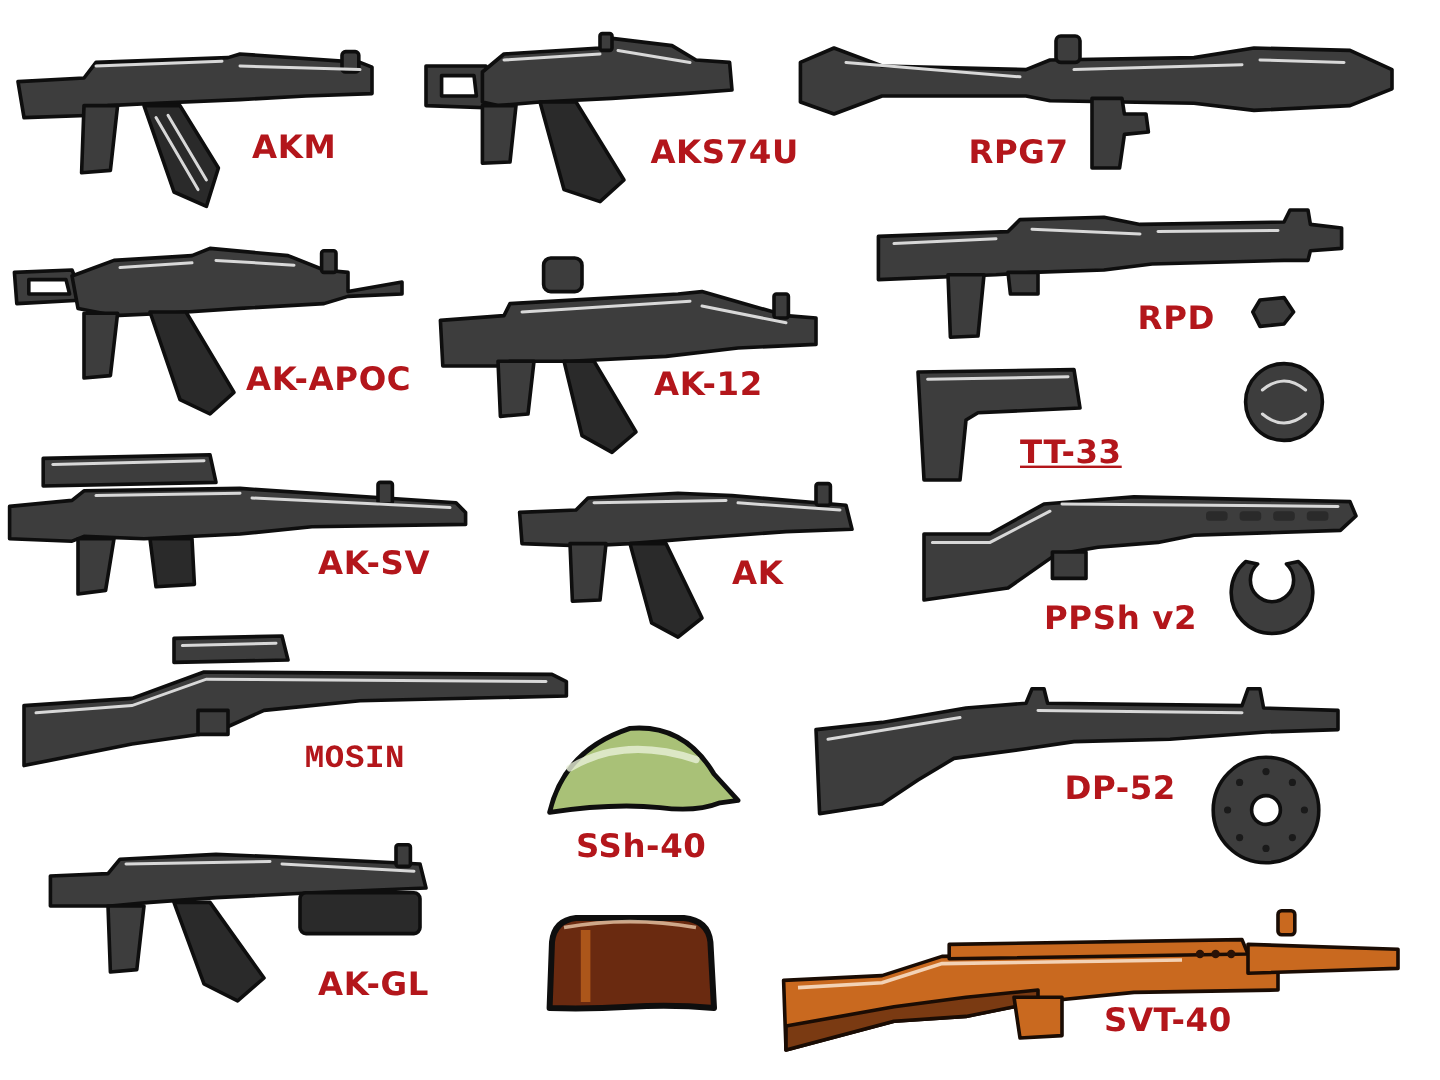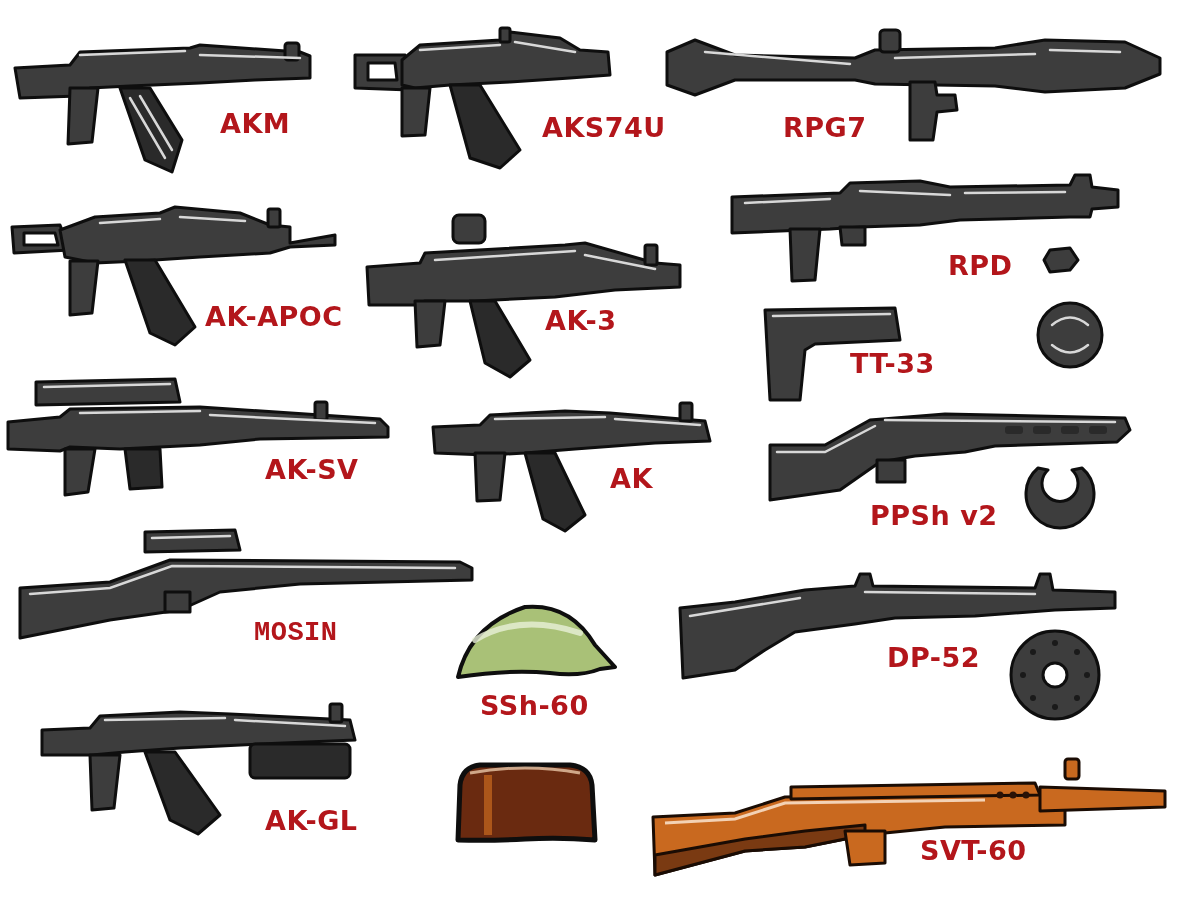--- a/index.html
+++ b/index.html
@@ -26,21 +26,21 @@
 
 <div class="item" style="left:0;top:0;width:330px;height:190px;">
   <svg width="330" height="190">
     <path class="g" d="M15,68 L70,65 L80,52 L190,48 L200,45 L300,52 L310,56 L310,78 L255,80 L200,83 L130,86 L90,88 L78,96 L20,98 Z"></path>
     <rect class="g" x="285" y="43" width="14" height="17" rx="3"></rect>
     <path class="g" d="M70,88 L98,88 L92,142 L68,144 Z"></path>
     <path class="gd" d="M120,88 L150,88 L182,140 L172,172 L145,160 Z"></path>
     <path class="hl" d="M130,98 L165,158 M140,96 L172,150"></path>
     <path class="hl" d="M80,55 L185,51 M200,55 L300,58"></path>
   </svg>
-  <div class="label" style="left:210px;top:108px;margin-left:10px;">AKM</div>
+  <div class="label" style="left:210px;top:108px;">AKM</div>
 </div>
 
 <div class="item" style="left:340px;top:0;width:330px;height:190px;">
   <svg width="330" height="190">
     <path class="g" d="M15,55 L65,55 L70,90 L15,88 Z M28,63 L55,63 L57,80 L28,80 Z" fill-rule="evenodd"></path>
     <path class="g" d="M62,60 L80,45 L160,40 L170,32 L220,38 L240,50 L268,52 L270,75 L230,78 L170,82 L110,85 L75,88 L62,85 Z"></path>
     <rect class="g" x="160" y="28" width="10" height="14" rx="2"></rect>
     <path class="g" d="M62,88 L90,88 L85,135 L62,136 Z"></path>
     <path class="gd" d="M110,85 L140,85 L180,150 L160,168 L130,158 Z"></path>
     <path class="hl" d="M80,50 L160,45 M175,42 L235,52"></path>
@@ -48,21 +48,21 @@
   <div class="label" style="left:202px;top:112px;text-align:center;">AKS74U</div>
 </div>
 
 <div class="item" style="left:655px;top:0;width:545px;height:190px;">
   <svg width="545" height="190">
     <path class="g" d="M12,52 L40,40 L80,55 L200,58 L220,50 L340,48 L390,40 L470,42 L505,58 L505,74 L470,88 L390,92 L340,86 L220,84 L200,80 L80,80 L40,95 L12,85 Z"></path>
     <rect class="g" x="225" y="30" width="20" height="22" rx="4"></rect>
     <path class="g" d="M255,82 L280,82 L282,95 L300,95 L302,110 L282,112 L278,140 L255,140 Z"></path>
     <path class="hl" d="M50,52 L195,64 M240,58 L380,54 M395,50 L465,52"></path>
   </svg>
-  <div class="label" style="left:128px;top:112px;text-align:right;">RPG7</div>
+  <div class="label" style="left:152px;top:112px;text-align:right;">RPG7</div>
 </div>
 
 <div class="item" style="left:0;top:195px;width:370px;height:160px;">
   <svg width="370" height="160">
     <path class="g" d="M12,32 L60,30 L70,55 L14,58 Z M24,38 L55,38 L58,50 L24,50 Z" fill-rule="evenodd"></path>
     <path class="g" d="M60,35 L95,22 L160,18 L175,12 L240,18 L270,30 L290,32 L290,48 L335,40 L335,50 L290,52 L270,58 L200,62 L140,66 L95,68 L65,62 Z"></path>
     <rect class="g" x="268" y="14" width="12" height="18" rx="2"></rect>
     <path class="g" d="M70,66 L98,66 L92,118 L70,120 Z"></path>
     <path class="gd" d="M125,65 L155,65 L195,132 L175,150 L150,138 Z"></path>
     <path class="hl" d="M100,28 L160,24 M180,22 L245,26"></path>
@@ -72,21 +72,21 @@
 
 <div class="item" style="left:355px;top:205px;width:345px;height:175px;">
   <svg width="345" height="175">
     <rect class="g" x="98" y="10" width="32" height="28" rx="6"></rect>
     <path class="g" d="M12,62 L65,58 L70,48 L210,40 L230,38 L300,58 L325,60 L325,82 L260,85 L200,92 L120,96 L70,96 L60,100 L14,100 Z"></path>
     <rect class="g" x="290" y="40" width="12" height="20" rx="2"></rect>
     <path class="g" d="M60,96 L90,96 L85,140 L62,142 Z"></path>
     <path class="gd" d="M115,96 L140,96 L175,155 L155,172 L130,158 Z"></path>
     <path class="hl" d="M80,55 L220,46 M230,50 L300,64"></path>
   </svg>
-  <div class="label" style="left:190px;top:100px;">AK-3</div>
+  <div class="label" style="left:190px;top:100px;">AK-12</div>
 </div>
 
 <div class="item" style="left:720px;top:165px;width:400px;height:120px;">
   <svg width="400" height="120">
     <path class="g" d="M12,32 L120,28 L130,18 L200,16 L230,22 L350,20 L355,10 L370,10 L372,22 L398,25 L398,42 L372,44 L370,52 L350,52 L240,55 L200,60 L140,62 L110,64 L12,68 Z"></path>
     <path class="g" d="M70,64 L100,64 L95,115 L72,116 Z"></path>
     <path class="g" d="M120,62 L145,62 L145,80 L122,80 Z"></path>
     <path class="hl" d="M25,38 L110,34 M140,26 L230,30 M245,28 L345,27"></path>
   </svg>
   <div class="label" style="left:228px;top:85px;">RPD</div>
@@ -98,21 +98,21 @@
     <circle class="g" cx="40" cy="95" r="32"></circle>
     <path class="hl" d="M22,85 Q40,70 58,85 M22,105 Q40,120 58,105"></path>
   </svg>
 </div>
 
 <div class="item" style="left:755px;top:300px;width:200px;height:110px;">
   <svg width="200" height="110">
     <path class="g" d="M10,10 L140,8 L145,40 L60,44 L50,50 L45,100 L15,100 Z"></path>
     <path class="hl" d="M18,16 L135,14"></path>
   </svg>
-  <div class="label" style="left:95px;top:48px;">TT-33</div>
+  <div class="label" style="left:95px;top:62px;text-decoration:underline;">TT-33</div>
 </div>
 
 <div class="item" style="left:0;top:367px;width:400px;height:140px;">
   <svg width="400" height="140">
     <path class="g" d="M36,15 L175,12 L180,35 L36,38 Z"></path>
     <path class="g" d="M8,55 L60,50 L70,42 L200,40 L380,52 L388,60 L388,70 L260,72 L200,78 L120,82 L70,80 L60,84 L8,82 Z"></path>
     <rect class="g" x="315" y="35" width="12" height="18" rx="2"></rect>
     <path class="g" d="M65,82 L95,82 L88,125 L65,128 Z"></path>
     <path class="gd" d="M125,82 L160,82 L162,120 L130,122 Z"></path>
     <path class="hl" d="M44,20 L170,17 M80,46 L200,44 M210,48 L375,56"></path>
@@ -158,21 +158,21 @@
     <path class="hl" d="M152,18 L230,16 M30,74 L110,68 L172,46 L455,48"></path>
   </svg>
   <div class="label" style="left:254px;top:98px;font-family:Liberation Mono, monospace;">MOSIN</div>
 </div>
 
 <div class="item" style="left:440px;top:585px;width:200px;height:140px;">
   <svg width="200" height="140">
     <path d="M18,92 Q30,40 85,22 Q130,18 155,60 L175,82 L160,84 Q140,92 110,88 Q70,84 18,92 Z" fill="#a9c177" stroke="#0e0e0e" stroke-width="4" stroke-linejoin="round"></path>
     <path d="M35,55 Q80,28 140,48" fill="none" stroke="#e8f0d8" stroke-width="6" stroke-linecap="round" opacity="0.8"></path>
   </svg>
-  <div class="label" style="left:40px;top:105px;">SSh-60</div>
+  <div class="label" style="left:40px;top:105px;">SSh-40</div>
 </div>
 
 <div class="item" style="left:675px;top:560px;width:450px;height:130px;">
   <svg width="450" height="130">
     <path class="g" d="M5,48 L60,42 L130,30 L180,26 L185,14 L195,14 L198,26 L360,28 L365,14 L375,14 L378,30 L440,32 L440,48 L380,50 L300,56 L220,58 L180,64 L120,72 L90,90 L60,110 L8,118 Z"></path>
     <path class="hl" d="M15,56 L125,38 M190,32 L360,34"></path>
   </svg>
   <div class="label" style="left:212px;top:82px;">DP-52</div>
 </div>
 
@@ -221,14 +221,14 @@
     <rect class="w" x="420" y="4" width="14" height="20" rx="3"></rect>
     <path class="w" d="M395,32 L520,36 L520,52 L395,56 Z"></path>
     <path class="w" d="M200,76 L240,76 L240,108 L205,110 Z"></path>
     <path d="M20,68 L90,64 L140,48 L340,45" fill="none" stroke="#f3d2b5" stroke-width="3"></path>
     <g fill="#2a1206">
         <circle cx="355" cy="40" r="3.5"></circle>
         <circle cx="368" cy="40" r="3.5"></circle>
         <circle cx="381" cy="40" r="3.5"></circle>
       </g>
   </svg>
-  <div class="label" style="left:275px;top:80px;">SVT-60</div>
+  <div class="label" style="left:275px;top:80px;">SVT-40</div>
 </div>
 
 </body></html>

